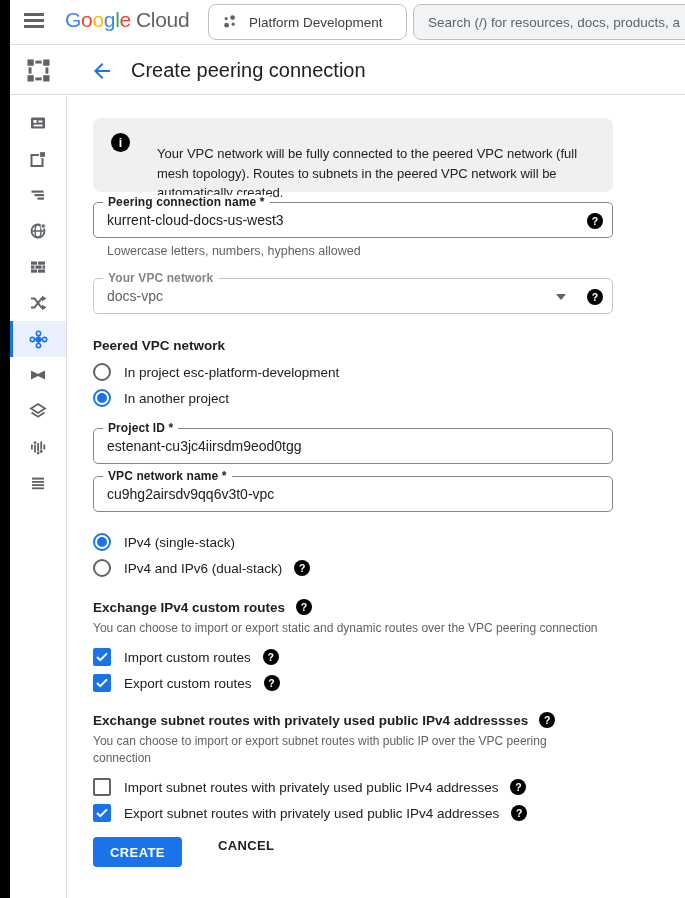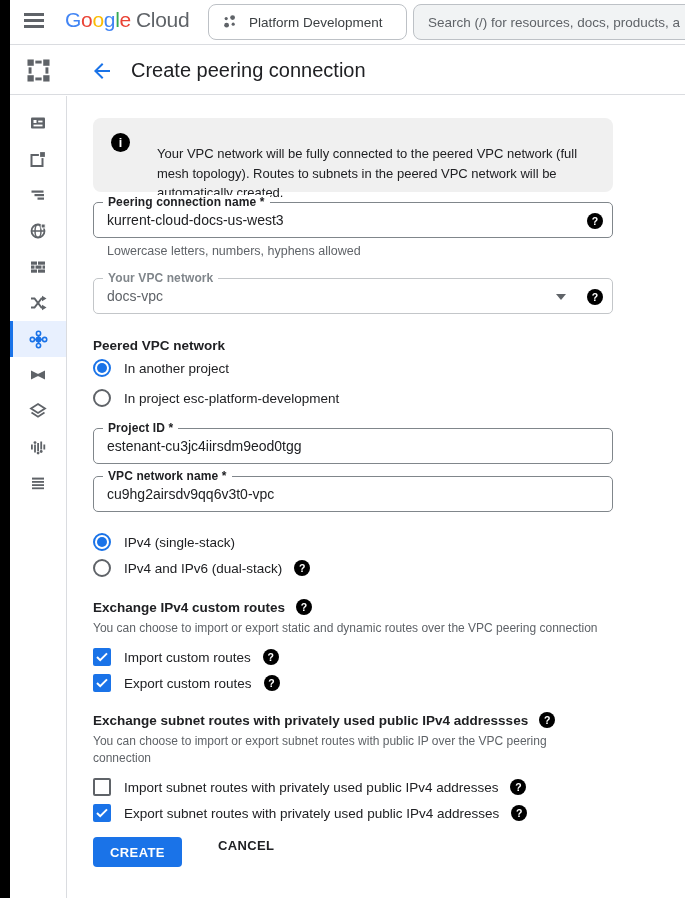--- a/index.html
+++ b/index.html
@@ -258,27 +258,27 @@
   <div class="ofield disabled mt20">
     <span class="flabel">Your VPC network</span>
     <span class="dval">docs-vpc</span>
     <span class="caret"></span>
     <span class="help-badge">?</span>
   </div>
 
   <div class="sec-title mt22">
     <span>Peered VPC network</span>
   </div>
+  <div class="opt-row mt6">
+    <span class="radio"></span>
+    <span class="olabel">In project esc-platform-development</span>
+  </div>
   <div class="opt-row mt2">
     <span class="radio on"></span>
     <span class="olabel">In another project</span>
-  </div>
-  <div class="opt-row mt6">
-    <span class="radio"></span>
-    <span class="olabel">In project esc-platform-development</span>
   </div>
 
   <div class="ofield mt18">
     <span class="flabel">Project ID *</span>
     <input type="text" value="estenant-cu3jc4iirsdm9eod0tgg" style="">
   </div>
 
   <div class="ofield mt12">
     <span class="flabel">VPC network name *</span>
     <input type="text" value="cu9hg2airsdv9qq6v3t0-vpc" style="">

